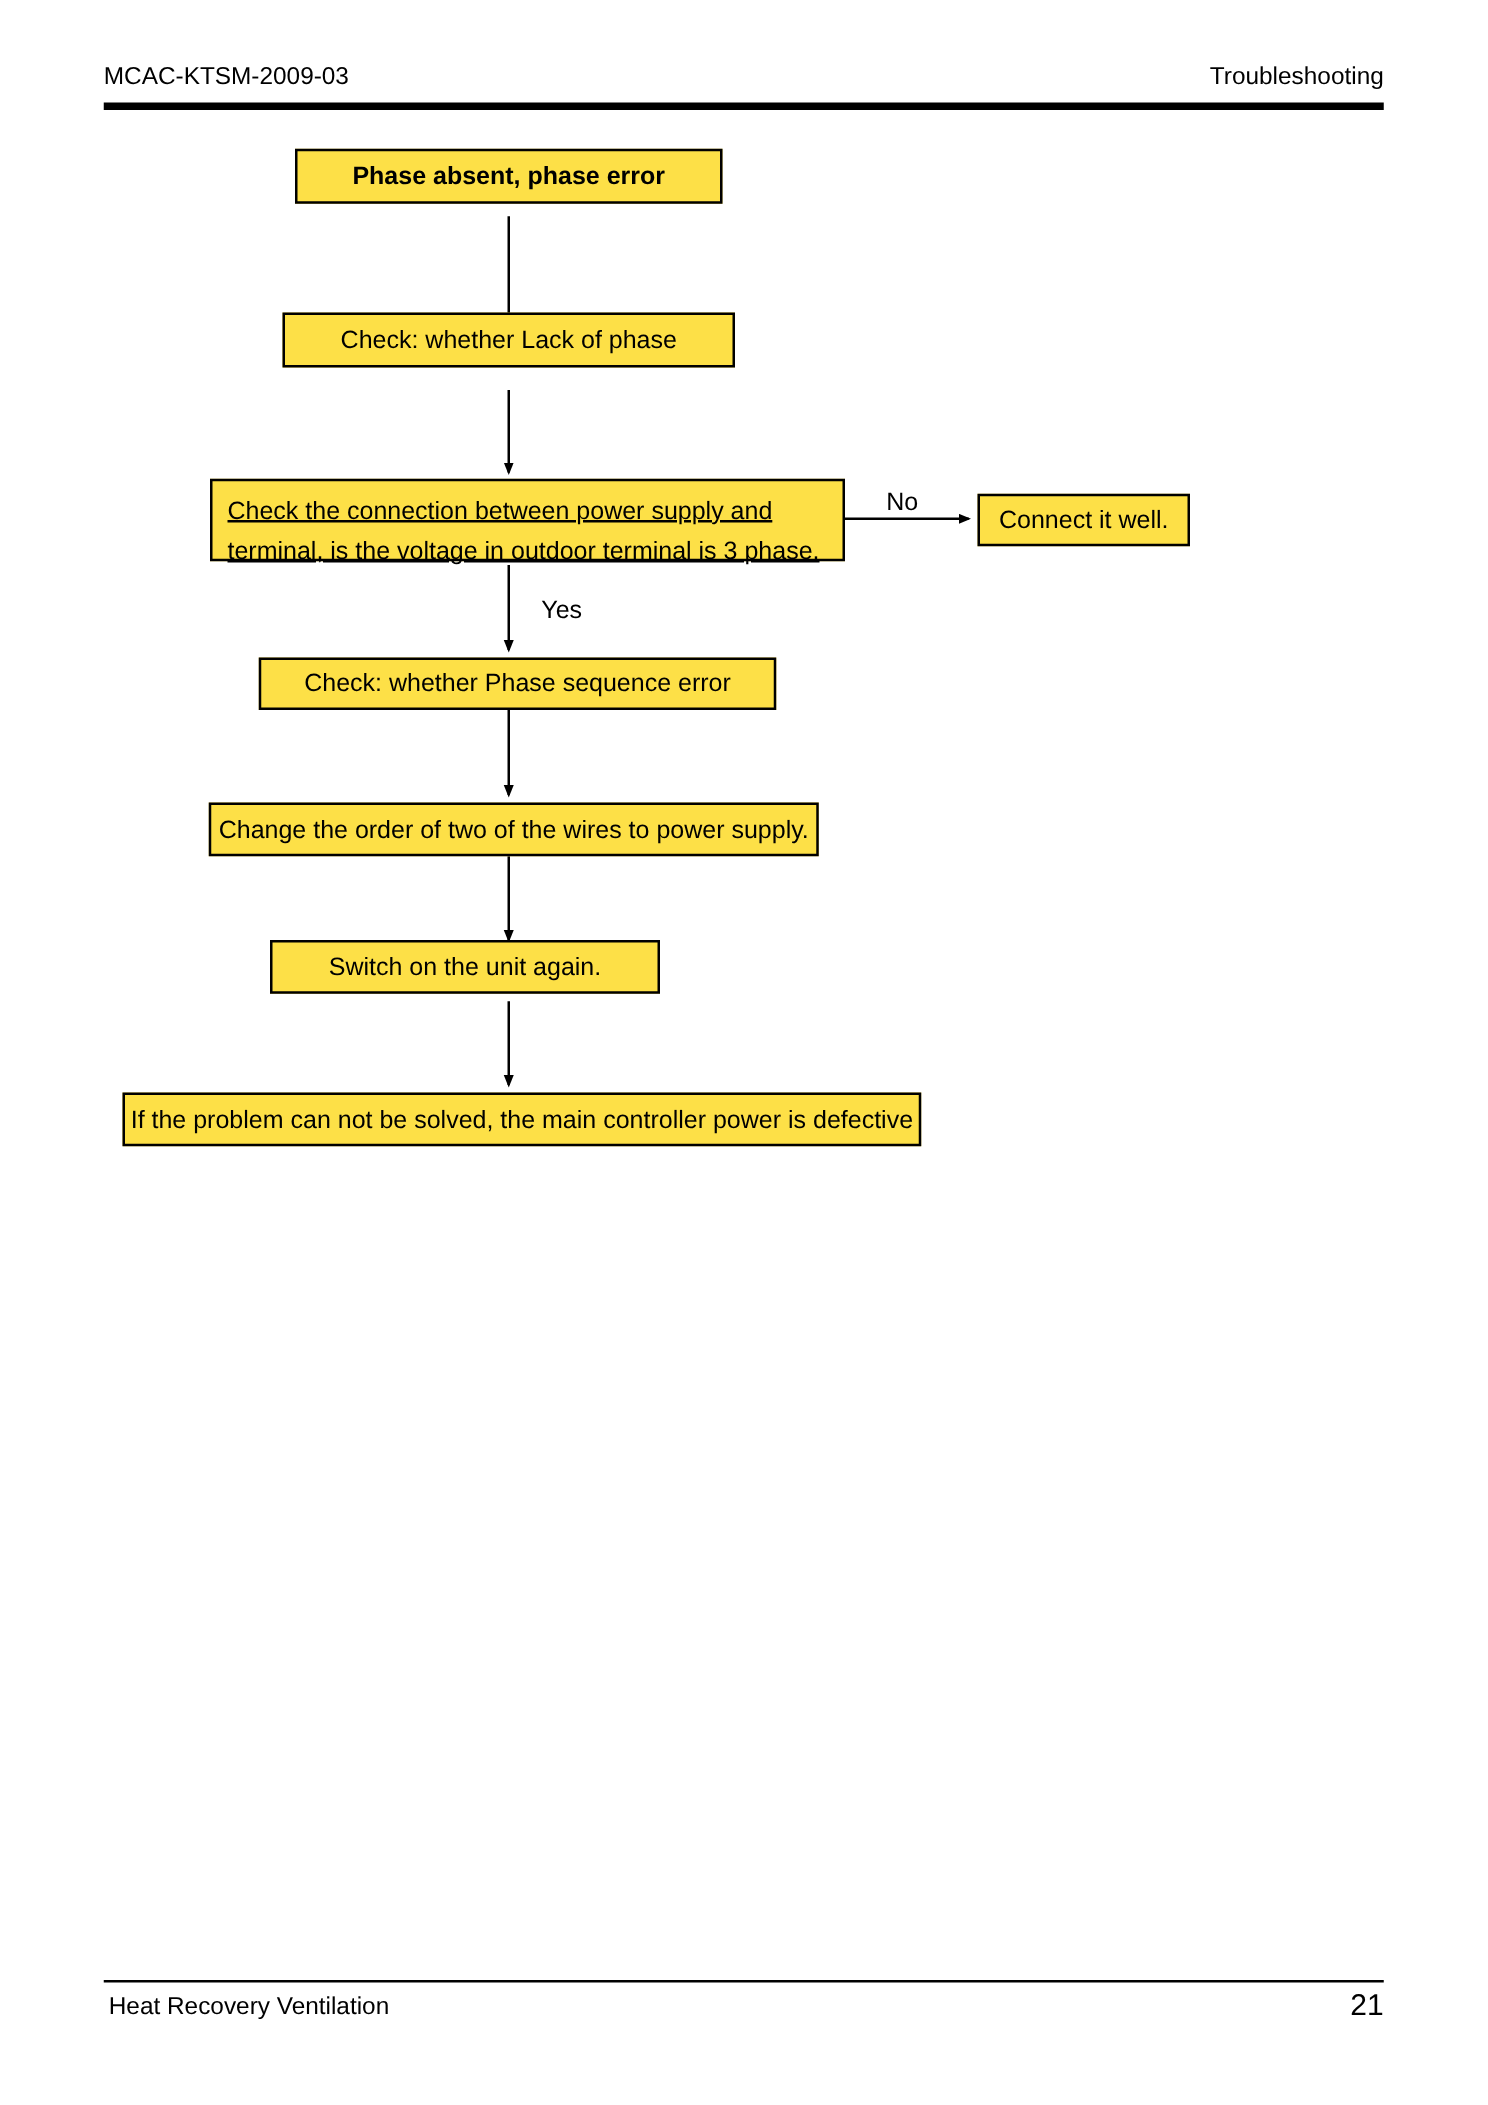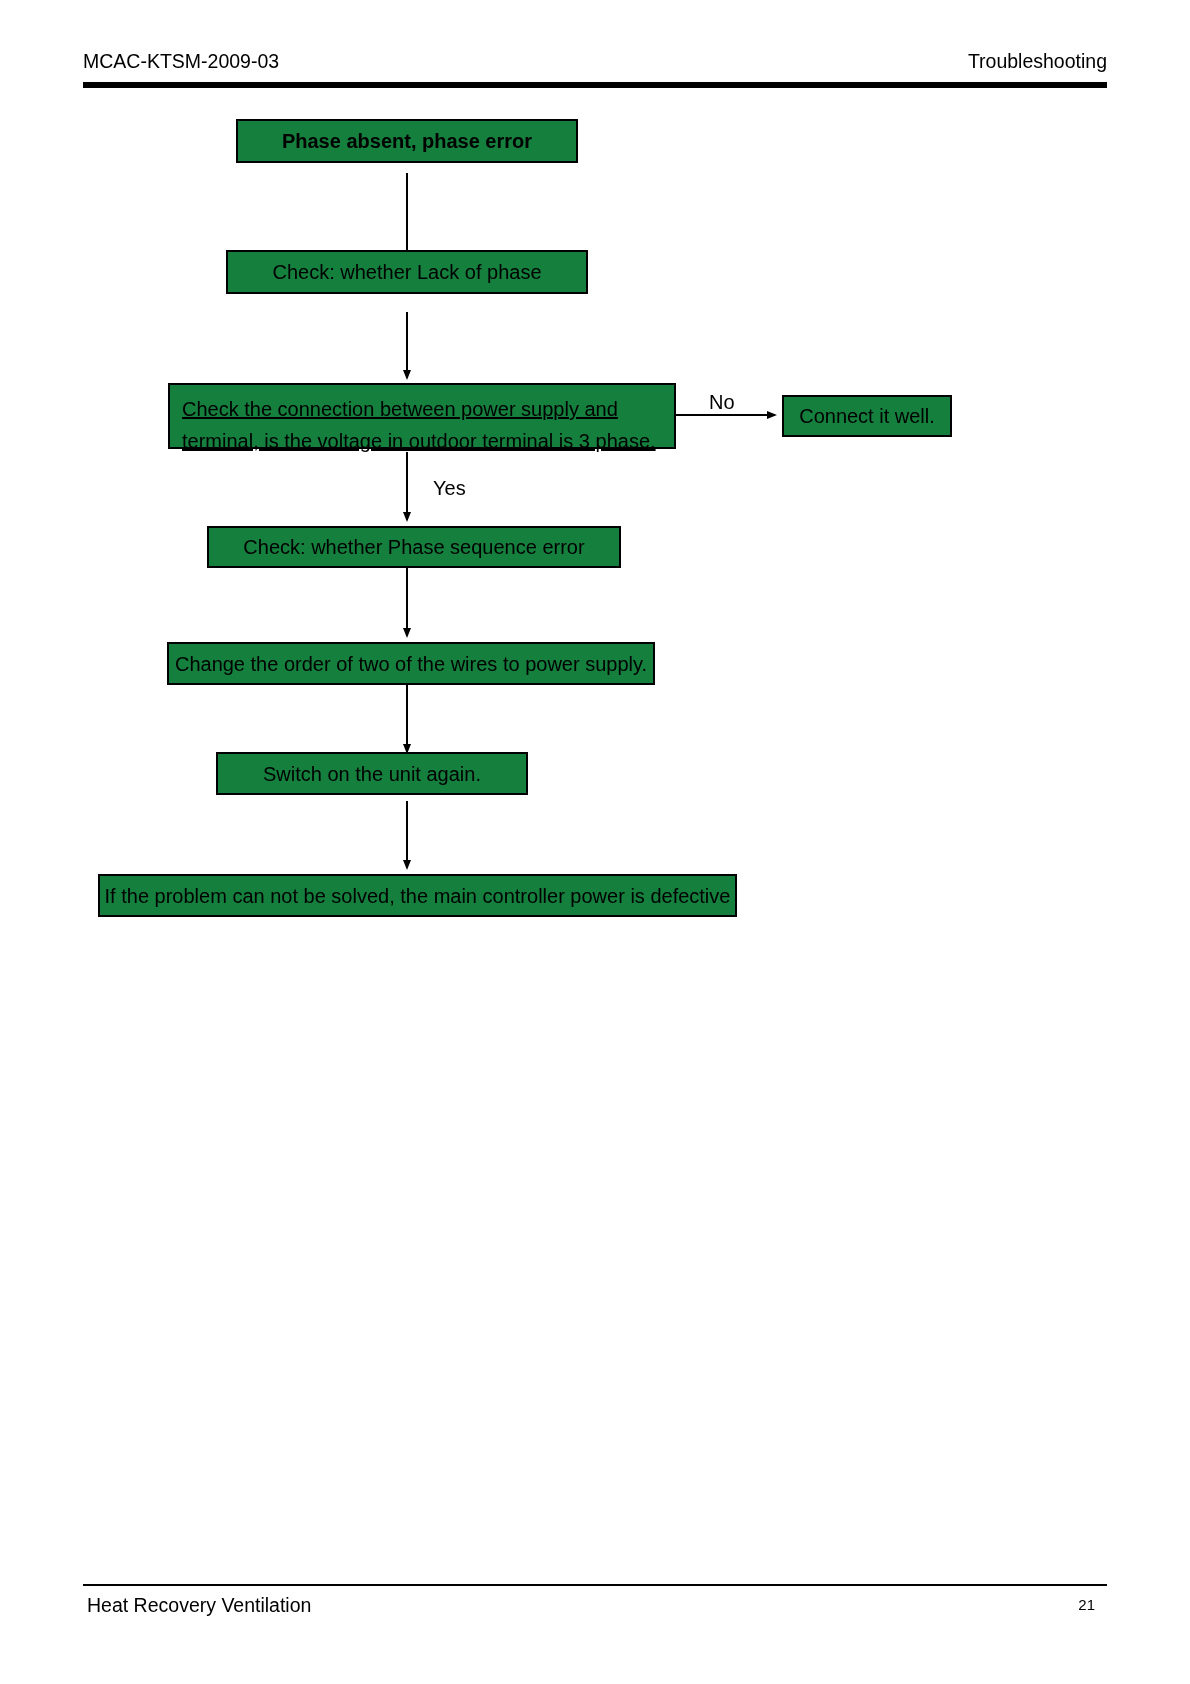--- a/index.html
+++ b/index.html
@@ -57,41 +57,41 @@
   #footer .ftr-left {
     position: absolute;
     left: 4px;
     top: 6px;
     font-size: 19.5px;
     line-height: 26px;
     white-space: nowrap;
   }
   #footer .ftr-right {
     position: absolute;
-    right: 12px;
+    right: 0;
     top: 6px;
-    font-size: 15px;
+    font-size: 24px;
     line-height: 26px;
     white-space: nowrap;
     margin-left: 16px;
   }
 
   
   #flowchart {
     position: absolute;
     left: 0;
     top: 0;
     width: 1190px;
     height: 1000px;
   }
   .node {
     position: absolute;
     box-sizing: border-box;
     border: 2px solid #000000;
-    background: #15803d;
+    background: #fde047;
     display: flex;
     align-items: center;
     justify-content: center;
     font-size: 20px;
     line-height: 30px;
     color: #000000;
   }
   .node.bold {
     font-weight: bold;
   }

